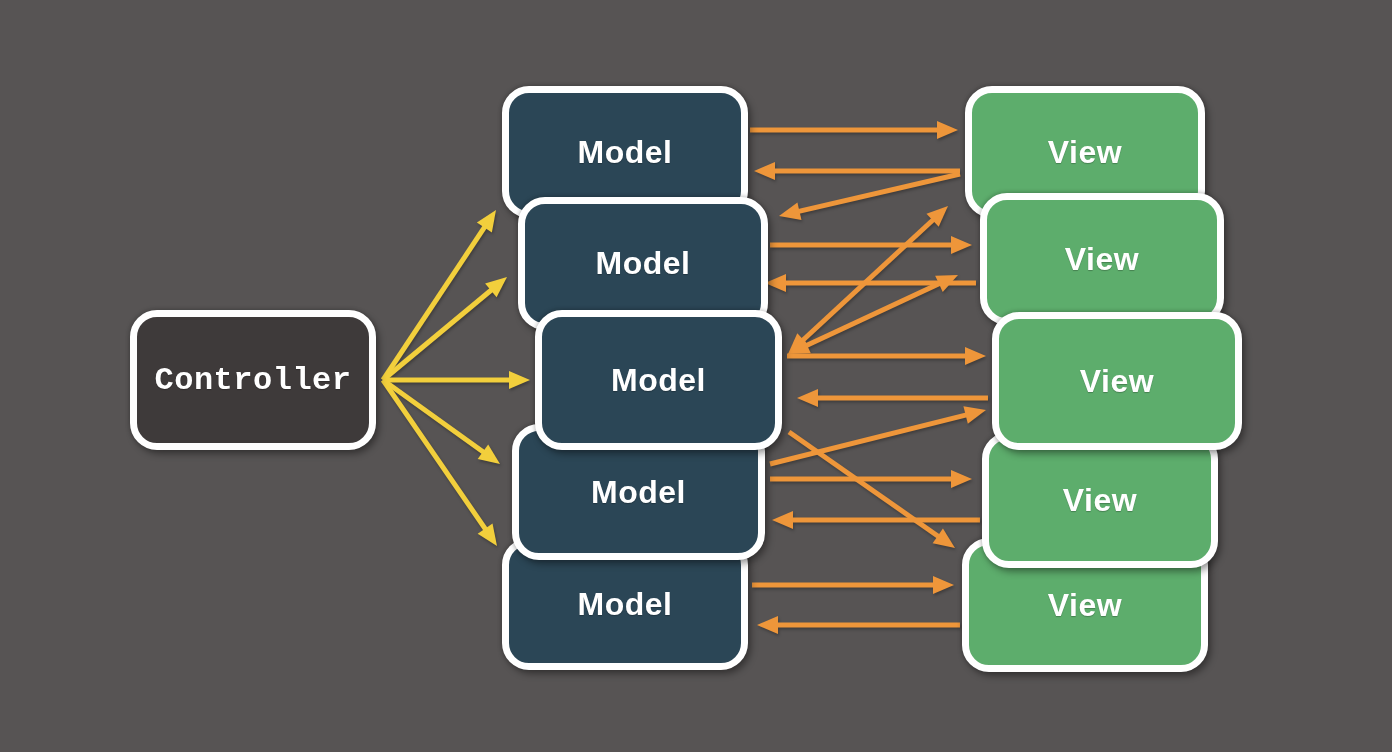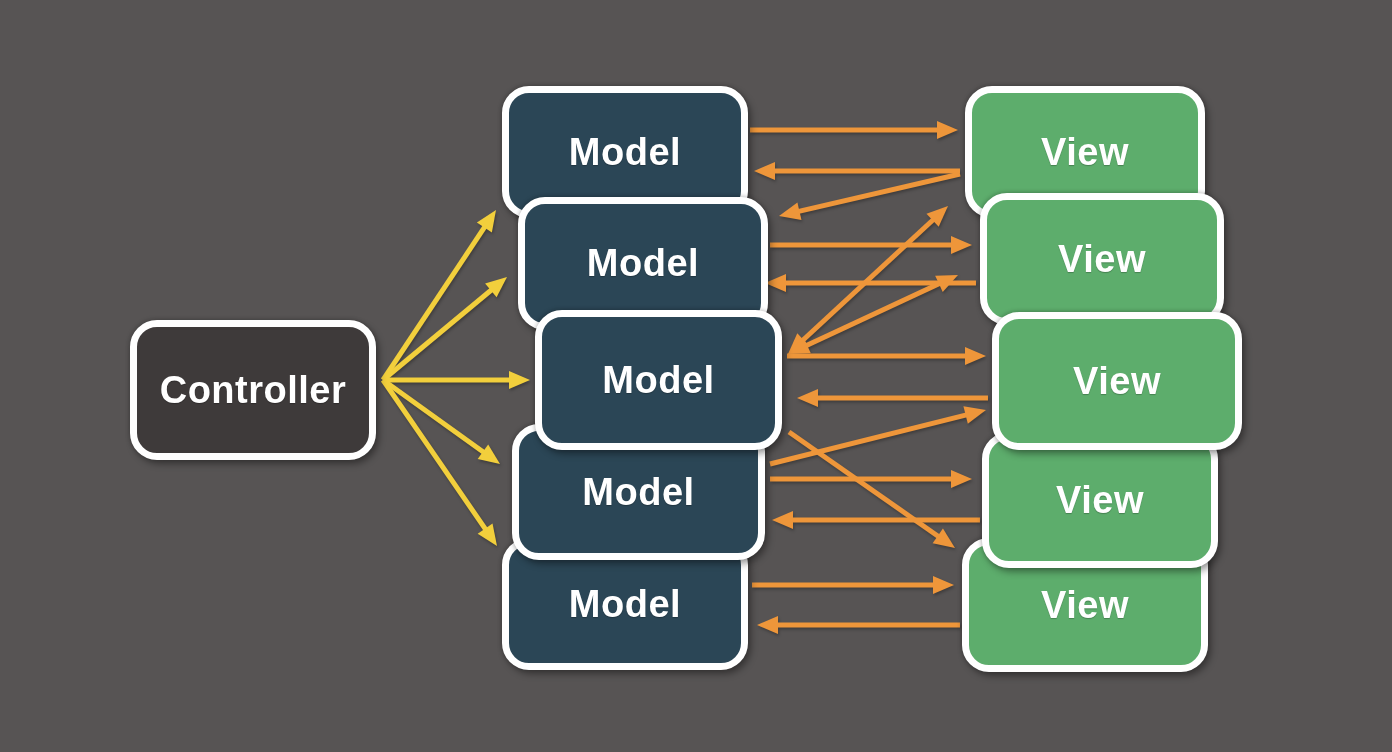--- a/index.html
+++ b/index.html
@@ -36,21 +36,21 @@
     border: 7px solid #ffffff;
     border-radius: 27px;
     display: flex;
     align-items: center;
     justify-content: center;
     box-shadow: 3px 4px 7px rgba(0,0,0,0.38), -1px -1px 4px rgba(0,0,0,0.18);
   }
   .node-label {
     color: #ffffff;
     font-weight: 700;
-    font-size: 38px;
+    font-size: 32px;
     letter-spacing: 0.5px;
     text-shadow: 0 1px 1px rgba(0,0,0,0.25);
     white-space: nowrap;
     text-align: center;
   }
 </style>
 </head>
 <body>
 
 <div id="canvas" style="background: rgb(87, 84, 84);">
@@ -132,21 +132,21 @@
       <g>
         <line x1="752" y1="585" x2="936" y2="585" stroke="#ee963a" stroke-width="5"></line>
         <polygon points="954,585 933,594 933,576" fill="#ee963a"></polygon>
       </g>
       <g>
         <line x1="960" y1="625" x2="775" y2="625" stroke="#ee963a" stroke-width="5"></line>
         <polygon points="757,625 778,616 778,634" fill="#ee963a"></polygon>
       </g>
     </svg>
   <div id="node-layer">
-      <div class="node" style="left: 130px; top: 320px; width: 246px; height: 140px; z-index: 5; background: rgb(62, 58, 58); border-color: rgb(255, 255, 255);">
+      <div class="node" style="left: 130px; top: 310px; width: 246px; height: 140px; z-index: 5; background: rgb(62, 58, 58); border-color: rgb(255, 255, 255); font-family: Liberation Mono, monospace;">
         <span class="node-label" style="color: rgb(255, 255, 255);">Controller</span>
       </div>
       <div class="node" style="left: 502px; top: 86px; width: 246px; height: 132px; z-index: 1; background: rgb(43, 70, 86); border-color: rgb(255, 255, 255);">
         <span class="node-label" style="color: rgb(255, 255, 255);">Model</span>
       </div>
       <div class="node" style="left: 518px; top: 197px; width: 250px; height: 133px; z-index: 2; background: rgb(43, 70, 86); border-color: rgb(255, 255, 255);">
         <span class="node-label" style="color: rgb(255, 255, 255);">Model</span>
       </div>
       <div class="node" style="left: 535px; top: 310px; width: 247px; height: 140px; z-index: 3; background: rgb(43, 70, 86); border-color: rgb(255, 255, 255);">
         <span class="node-label" style="color: rgb(255, 255, 255);">Model</span>

